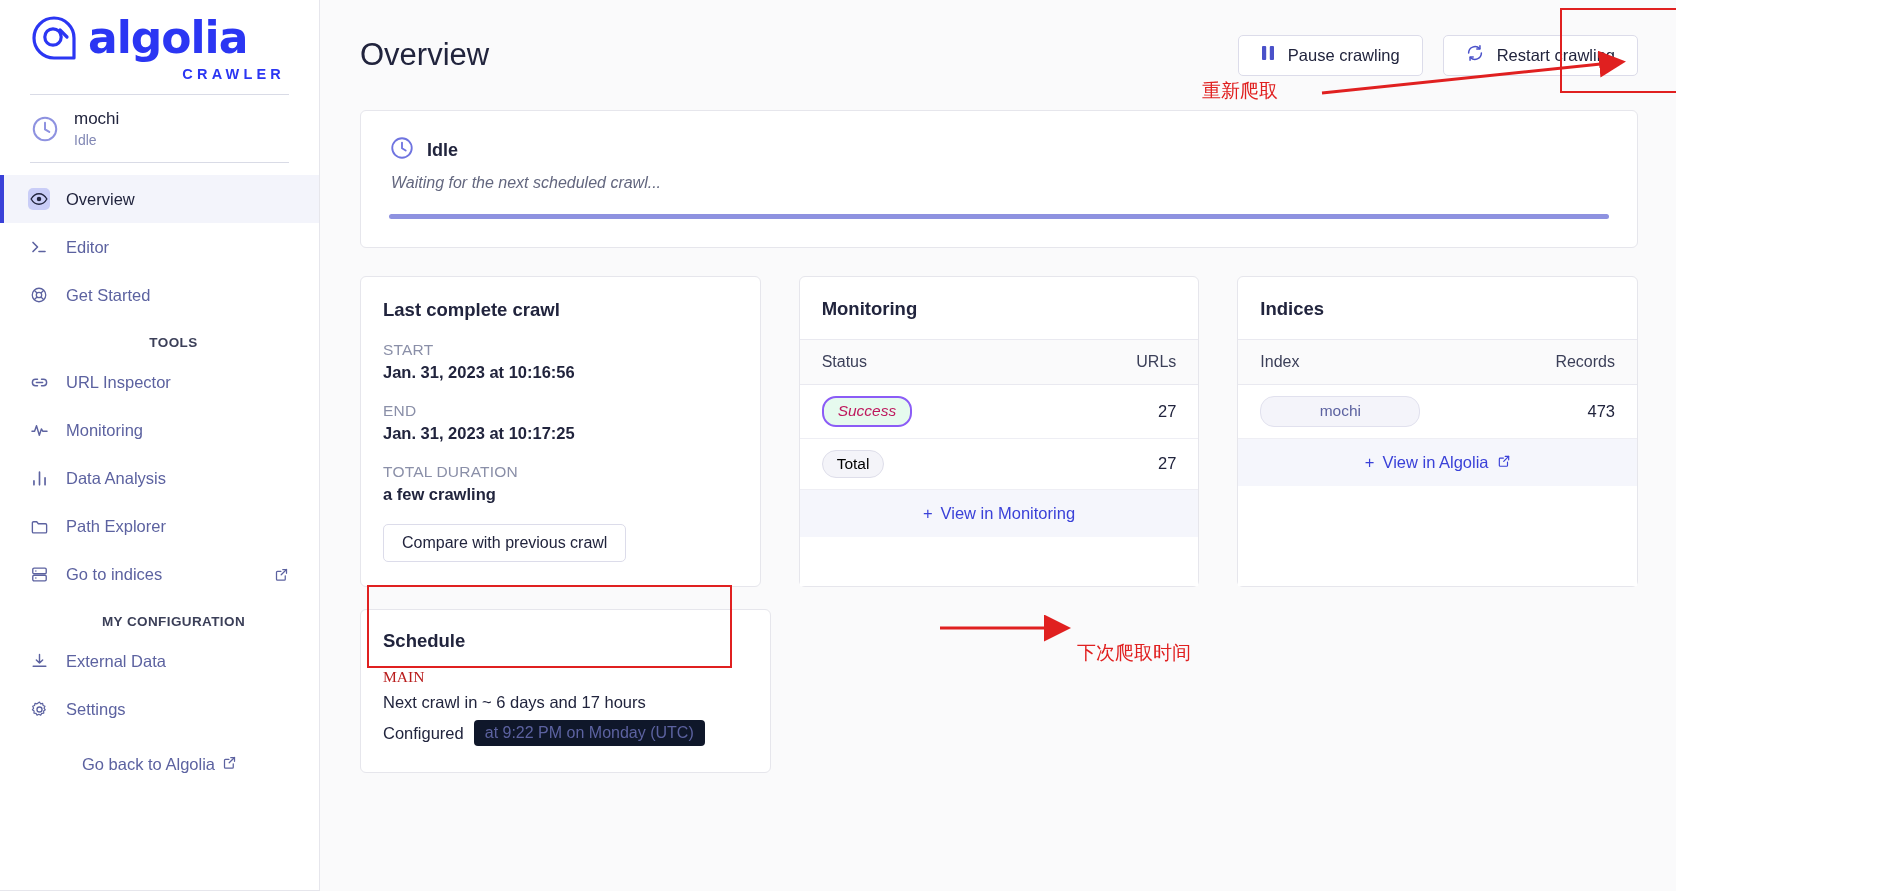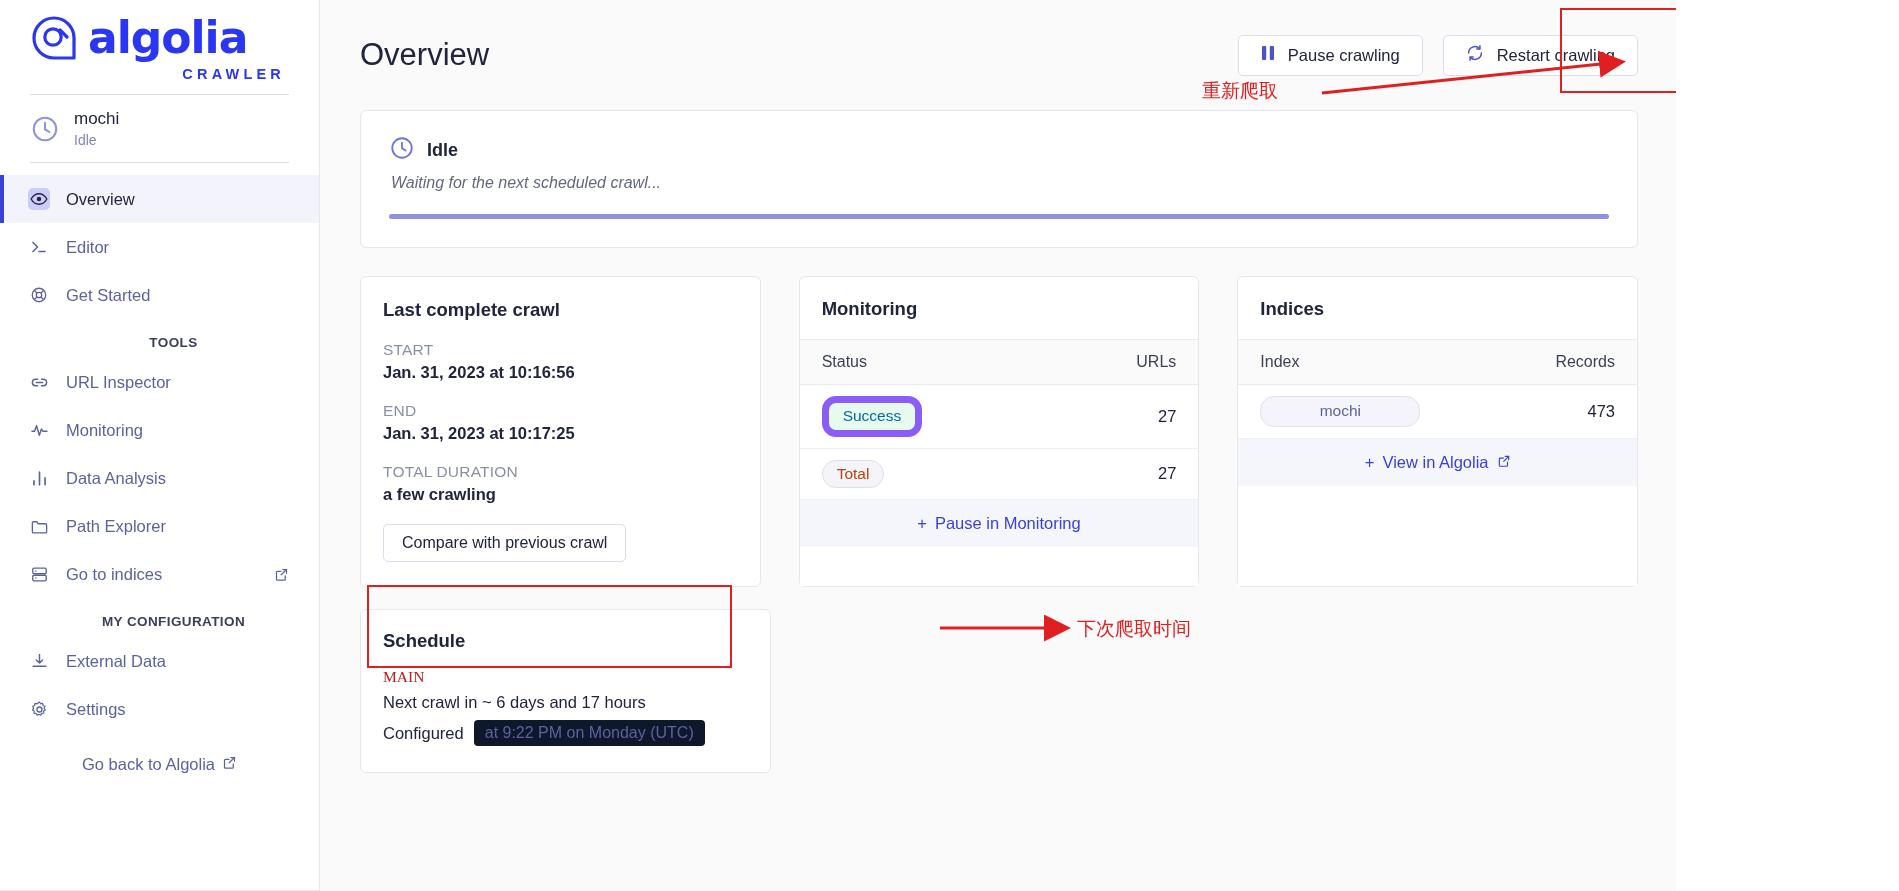--- a/index.html
+++ b/index.html
@@ -205,22 +205,22 @@
     font-size: 16.5px;
     color: #21243d;
   }
   .pill {
     display: inline-block;
     border-radius: 14px;
     padding: 4px 14px;
     font-size: 15.5px;
     line-height: 1.2;
   }
-  .pill.success { background: #e6faee; border: 7px solid #8b5cf6; color: #0369a1; }
-  .pill.total { background: #f4f4f9; border: 1px solid #dedeea; color: #c2410c; }
+  .pill.success { background: #e6faee; border: 2px solid #8b5cf6; color: #be185d; font-style: italic; }
+  .pill.total { background: #f4f4f9; border: 1px solid #dedeea; color: #000000; }
   .pill.index {
     background: #f4f4fa; border: 1px solid #e1e1ee; color: #5c62a0;
     min-width: 160px; text-align: center; padding: 5px 14px;
   }
   .viewlink {
     background: #f5f6fc;
     padding: 14px;
     text-align: center;
     color: #3a41d8;
     font-size: 16.5px;
@@ -491,21 +491,21 @@
           <div class="trow">
             <span class="pill success">Success</span>
             <span>27</span>
           </div>
           <div class="trow">
             <span class="pill total">Total</span>
             <span>27</span>
           </div>
           <div class="viewlink">
             <span>+</span>
-            <span>Pause in Monitoring</span>
+            <span>View in Monitoring</span>
           </div>
           <div class="grow"></div>
         </div>
 
         <div class="card tbl-card">
           <div class="card-title">Indices</div>
           <div class="thead">
             <span>Index</span>
             <span>Records</span>
           </div>
@@ -552,16 +552,16 @@
         </marker>
       </defs>
       <line x1="1002" y1="93" x2="1300" y2="62" stroke="#e02020" stroke-width="3" marker-end="url(#ah)"></line>
       <line x1="620" y1="628" x2="745" y2="628" stroke="#e02020" stroke-width="3" marker-end="url(#ah)"></line>
     </svg>
 
     <div class="anno-text" style="left:882px; top:78px;">重新爬取</div>
 
     <div class="anno-box" style="left:47px; top:585px; width:365px; height:83px;"></div>
 
-    <div class="anno-text" style="left:757px; top:616px;">下次爬取时间</div>
+    <div class="anno-text" style="left:757px; top:640px;">下次爬取时间</div>
 
   </div>
 </div>
 
 </body></html>

